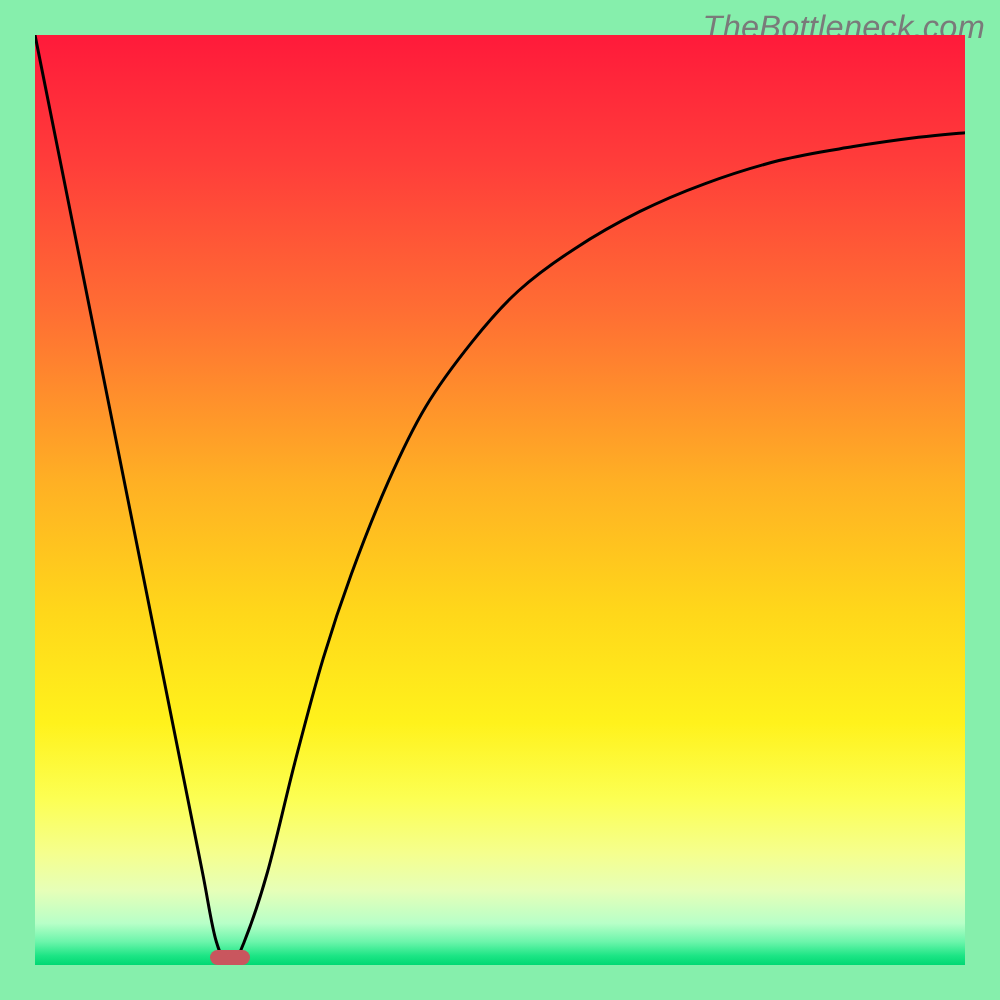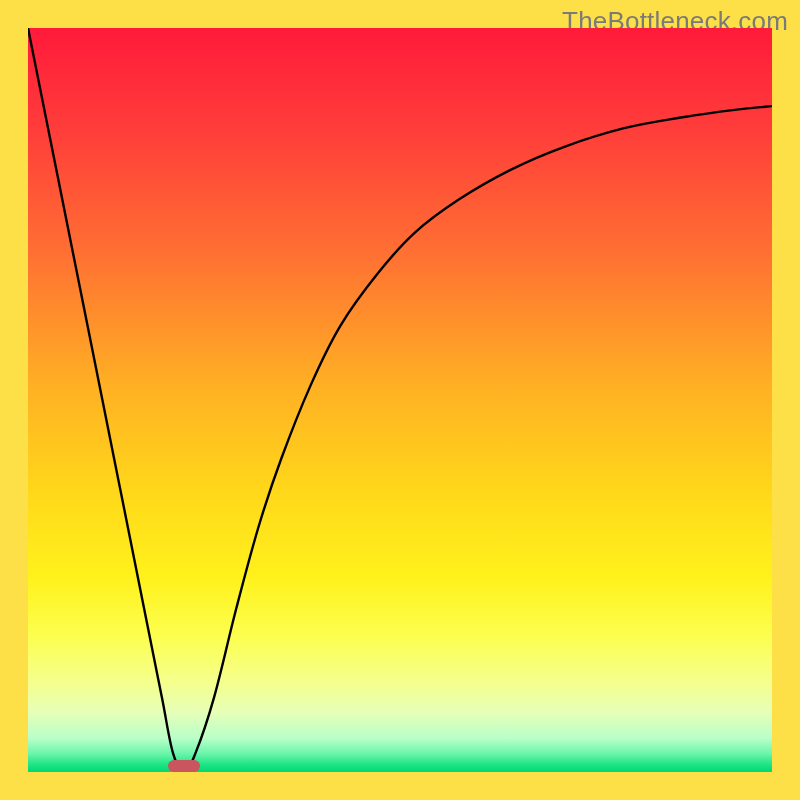--- a/index.html
+++ b/index.html
@@ -8,21 +8,22 @@
     width: 800px;
     height: 800px;
     overflow: hidden;
     background: #000;
     font-family: Arial, Helvetica, sans-serif;
   }
   .frame {
     position: relative;
     width: 800px;
     height: 800px;
-    background: #fde047;
+    background: #86efac;
+    font-style: italic;
   }
   .watermark {
     position: absolute;
     top: 6px;
     right: 12px;
     color: #7a7a7a;
     font-size: 26px;
     font-weight: 400;
     letter-spacing: 0.2px;
     user-select: none;

